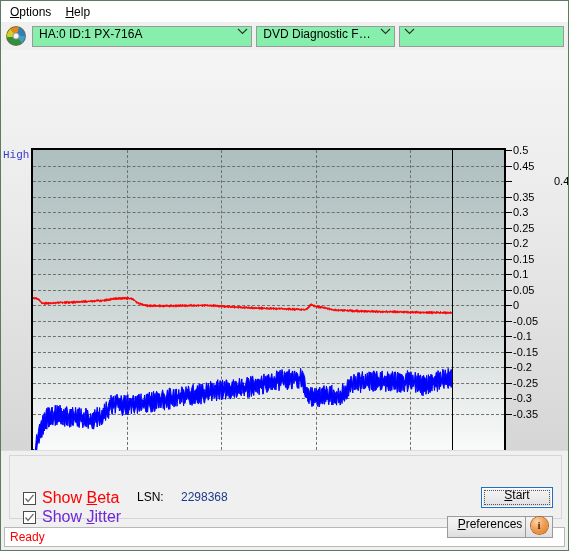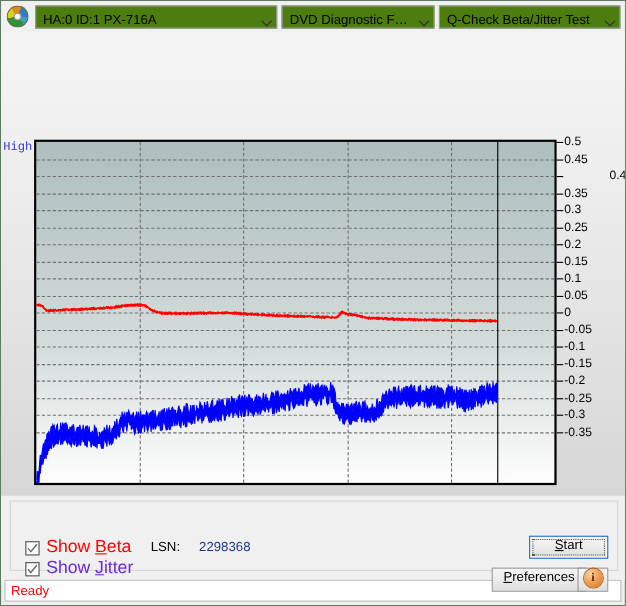--- a/index.html
+++ b/index.html
@@ -119,24 +119,24 @@
     position: absolute;
     left: 50%; top: 50%;
     width: 5px; height: 5px;
     transform: translate(-50%,-50%);
     border-radius: 50%;
     background: #f4f4f4;
     box-shadow: 0 0 0 1px #999;
   }
   .combo {
     height: 21px;
-    background: #4d7c0f;
+    background: #86efac;
     border: 1px solid #9a9a9a;
     display: flex;
-    align-items: flex-end;
+    align-items: flex-start;
     box-sizing: border-box;
     position: relative;
     font-size: 12px;
     color: #000;
     white-space: nowrap;
     overflow: hidden;
   }
   .combo .combo-label {
     padding-left: 6px;
     flex: 1 1 auto;
@@ -324,41 +324,44 @@
     padding-left: 5px;
   }
   .status-text { font-size: 12px; color: #ff0000; }
 </style>
 </head>
 <body>
 
 <div id="app">
 
 
+  <div class="menubar">
+    <div class="menu-item"><u>O</u><span>ptions</span></div>
+    <div class="menu-item"><u>H</u><span>elp</span></div>
+  </div>
 
   <div class="toolbar">
     <div class="disc-icon"></div>
     <div class="combo" id="combo-drive">
       <div class="combo-label">HA:0 ID:1  PX-716A</div>
       <div class="caret">
         <svg width="11" height="8" viewBox="0 0 11 8">
             <polyline points="1,2 5.5,6.4 10,2" fill="none" stroke="#333" stroke-width="1.2"></polyline>
           </svg>
       </div>
     </div>
     <div class="combo" id="combo-function">
       <div class="combo-label">DVD Diagnostic Functions</div>
       <div class="caret">
         <svg width="11" height="8" viewBox="0 0 11 8">
             <polyline points="1,2 5.5,6.4 10,2" fill="none" stroke="#333" stroke-width="1.2"></polyline>
           </svg>
       </div>
     </div>
     <div class="combo" id="combo-test">
-      <div class="combo-label">Q-Check Beta/Jitter Test</div>
       <div class="caret">
         <svg width="11" height="8" viewBox="0 0 11 8">
             <polyline points="1,2 5.5,6.4 10,2" fill="none" stroke="#333" stroke-width="1.2"></polyline>
           </svg>
       </div>
     </div>
   </div>
 
   <div class="chart-panel">
     <div class="axis-label-high">High</div>

